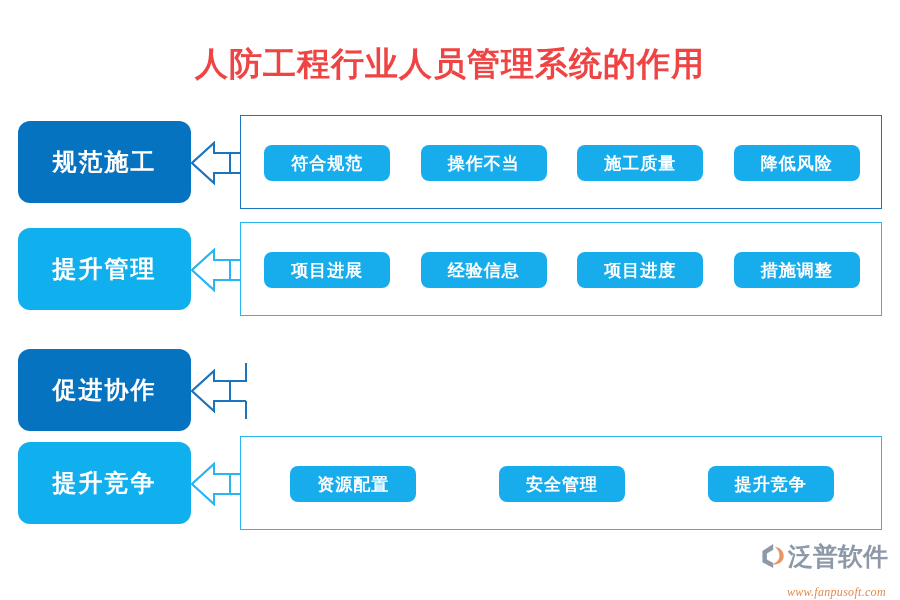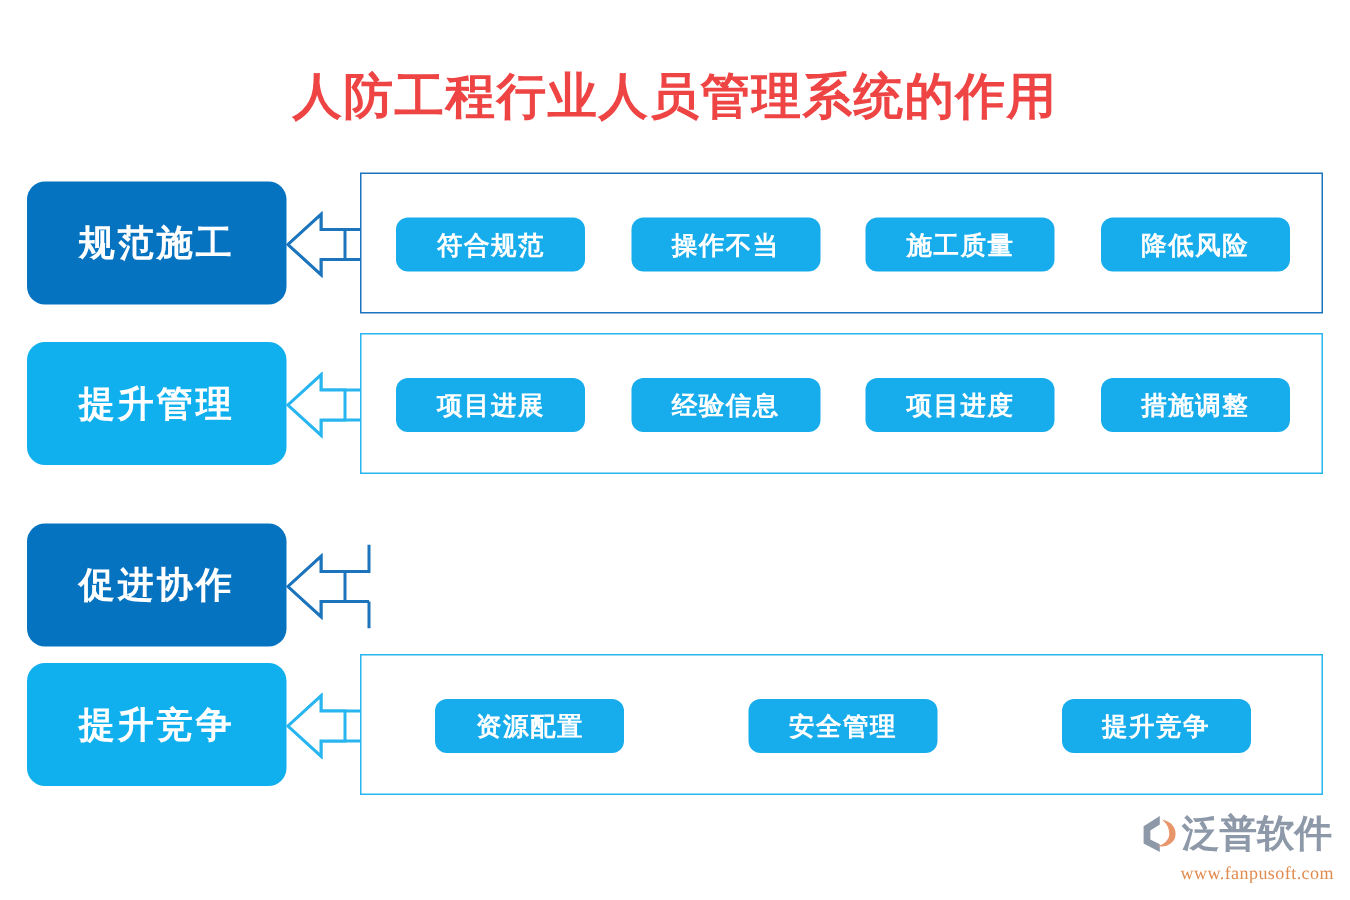--- a/index.html
+++ b/index.html
@@ -183,21 +183,22 @@
     font-family: "Liberation Serif", "DejaVu Serif", serif;
     line-height: 1;
     margin-left: 1px;
   }
   .logo-url {
     font-size: 12px;
     color: #E08A4E;
     font-family: "Liberation Serif", "DejaVu Serif", serif;
     letter-spacing: 0.3px;
     margin-left: 30px;
-    margin-top: 3px;
+    margin-top: 13px;
+    font-style: italic;
   }
 </style>
 </head>
 <body>
 
 <div id="canvas">
 
   <div class="title">人防工程行业人员管理系统的作用</div>
 
   <div class="watermark">

